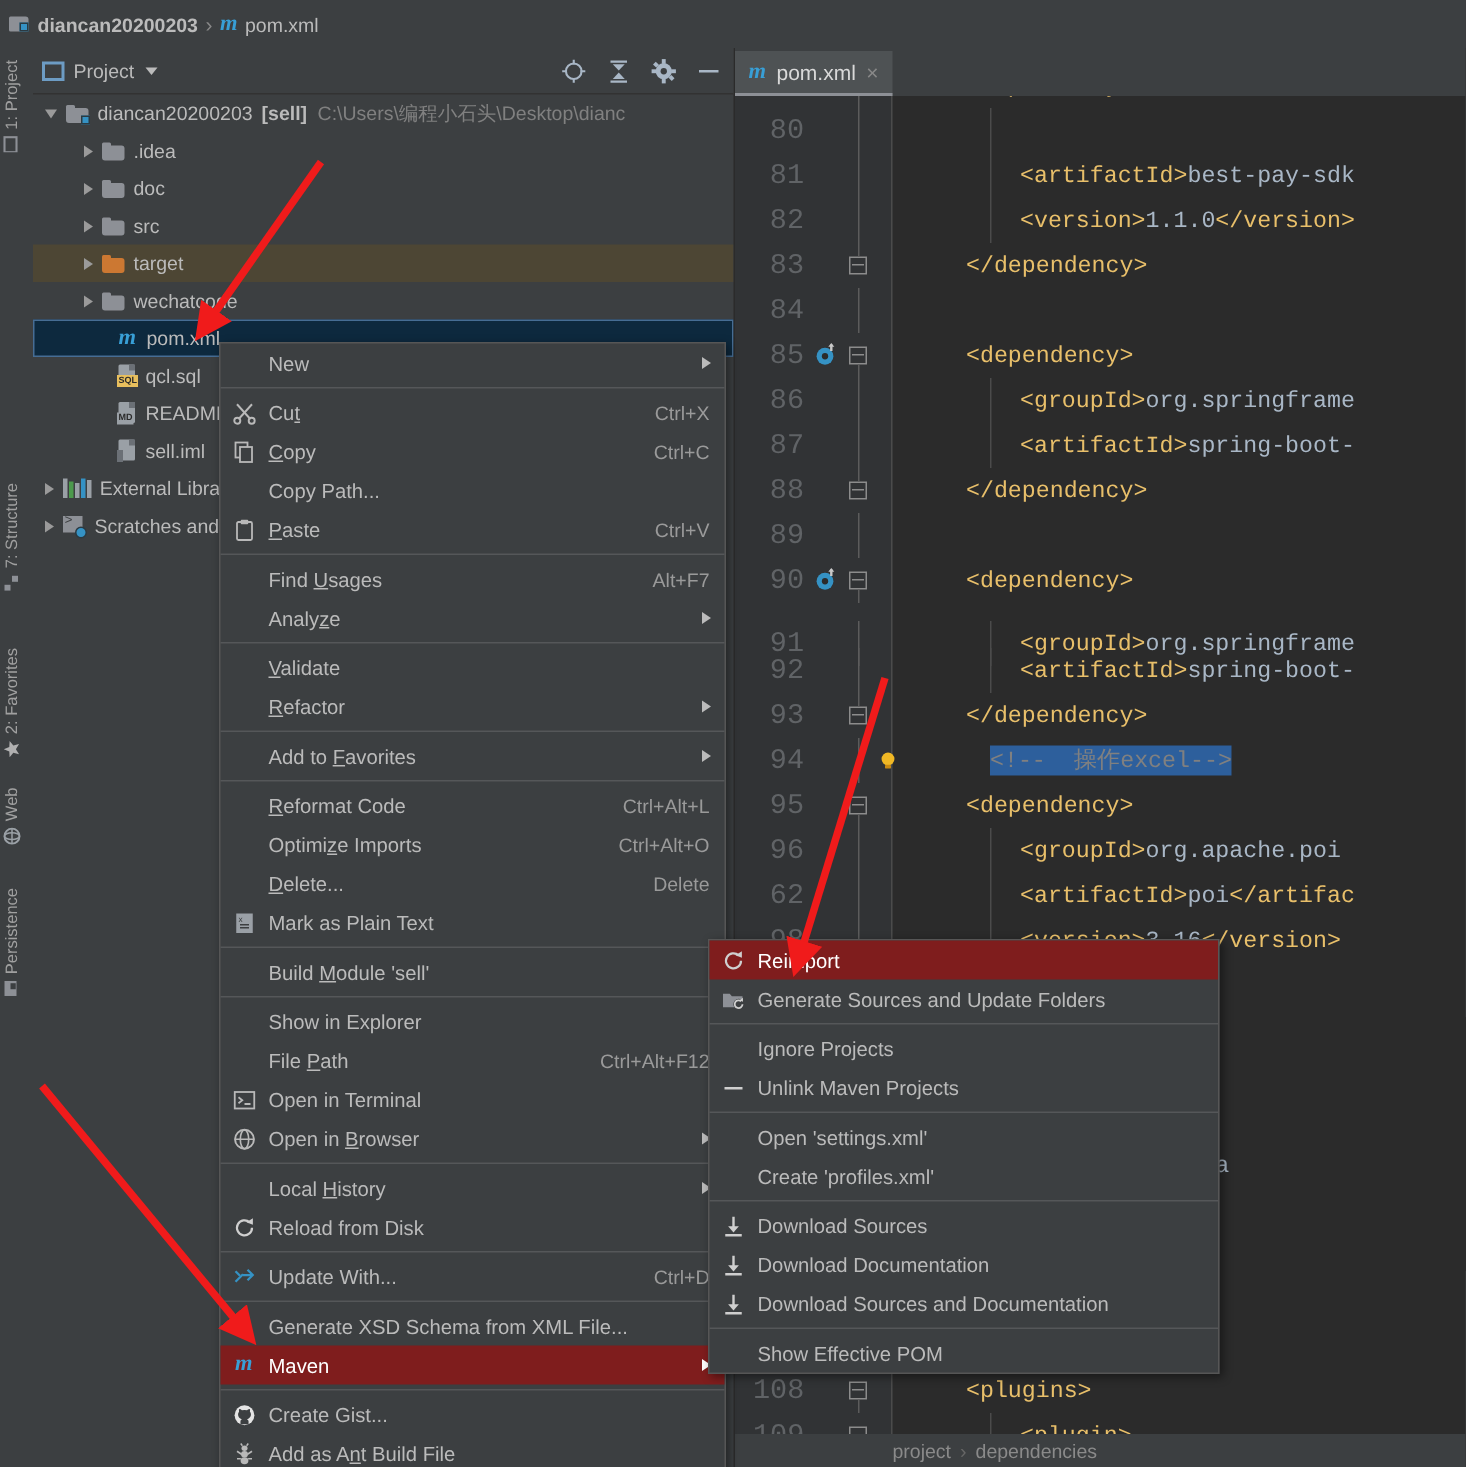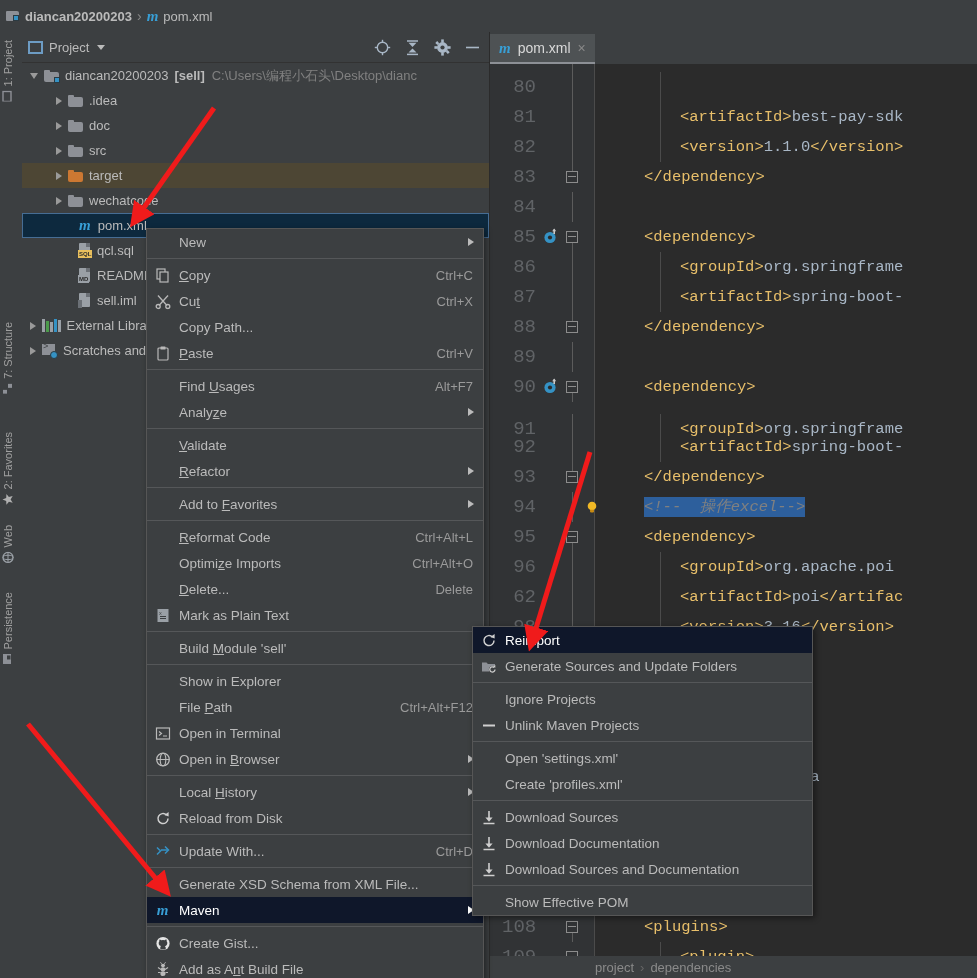--- a/index.html
+++ b/index.html
@@ -144,21 +144,21 @@
   #ctxmenu{
     position:absolute;left:146px;top:228px;width:338px;
     background:#3c3f41;border:1px solid #565656;box-sizing:border-box;
     z-index:50;box-shadow:2px 2px 6px rgba(0,0,0,.45);
   }
   .mi{
     position:relative;height:26px;display:flex;align-items:center;
     padding-left:32px;padding-right:10px;font-size:13.5px;color:#bbbbbb;
     box-sizing:border-box;white-space:nowrap;
   }
-  .mi.sel{background:#0f172a;color:#ffffff;}
+  .mi.sel{background:#7f1d1d;color:#ffffff;}
   .mi .mi-icon{position:absolute;left:7px;top:50%;transform:translateY(-50%);
     width:17px;height:17px;display:flex;align-items:center;justify-content:center;}
   .mi .accel{margin-left:auto;color:#9a9a9a;font-size:13px;padding-left:22px;}
   .mi .submark{position:absolute;right:9px;top:50%;transform:translateY(-50%);
     width:0;height:0;border-top:4px solid transparent;border-bottom:4px solid transparent;border-left:6px solid #bbb;}
   .mi.sel .submark{border-left-color:#fff;}
   .msep{height:1px;background:#555759;margin:3px 0;}
   .ul{text-decoration:underline;}
 
   
@@ -510,21 +510,21 @@
           </div>
           <div class="lnrow" style="top:428px;">
             <span class="lnum">94</span>
             <span class="bulb">
         <svg class="ic-svg" width="14" height="14" viewBox="0 0 14 14">
                 <circle cx="7" cy="6" r="4.3" fill="#f0b825"></circle>
                 <rect x="5" y="9.8" width="4" height="2.6" rx="0.8" fill="#c98b12"></rect>
               </svg>
             </span>
             <span class="foldline" style="top:0px;height:30px;"></span>
-            <span class="codetext" style="left:154px;font-style:italic;"><span class="hl-comment cmt">&lt;!--  操作excel--&gt;</span></span>
+            <span class="codetext" style="left:170px;"><span class="hl-comment cmt">&lt;!--  操作excel--&gt;</span></span>
           </div>
           <div class="lnrow" style="top:458px;">
             <span class="lnum">95</span>
             <span class="foldmark">
               <span class="box"></span>
               <span class="minus"></span>
             </span>
             <span class="foldline" style="top:21px;height:9px;"></span>
             <span class="codetext" style="left:154px;"><span class="tagc">&lt;dependency&gt;</span></span>
           </div>
@@ -629,38 +629,38 @@
 
   <div id="ctxmenu">
       <div class="mi">
         <span>New</span>
         <span class="submark"></span>
       </div>
       <div class="msep"></div>
       <div class="mi">
         <span class="mi-icon">
           <svg class="ic-svg" width="16" height="16" viewBox="0 0 16 16">
-            <rect x="2" y="1.5" width="8" height="10" fill="none" stroke="#b9b9b9" stroke-width="1.2"></rect>
-            <rect x="5" y="4.5" width="8" height="10" fill="#3c3f41" stroke="#b9b9b9" stroke-width="1.2"></rect>
-          </svg>
-        </span>
-        <span><span class="ul">C</span>opy</span>
-        <span class="accel">Ctrl+C</span>
-      </div>
-      <div class="mi">
-        <span class="mi-icon">
-          <svg class="ic-svg" width="16" height="16" viewBox="0 0 16 16">
             <line x1="3" y1="2" x2="12" y2="12" stroke="#b9b9b9" stroke-width="1.3"></line>
             <line x1="13" y1="2" x2="4" y2="12" stroke="#b9b9b9" stroke-width="1.3"></line>
             <circle cx="3.2" cy="13" r="2" fill="none" stroke="#b9b9b9" stroke-width="1.3"></circle>
             <circle cx="12.8" cy="13" r="2" fill="none" stroke="#b9b9b9" stroke-width="1.3"></circle>
           </svg>
         </span>
         <span>Cu<span class="ul">t</span></span>
         <span class="accel">Ctrl+X</span>
+      </div>
+      <div class="mi">
+        <span class="mi-icon">
+          <svg class="ic-svg" width="16" height="16" viewBox="0 0 16 16">
+            <rect x="2" y="1.5" width="8" height="10" fill="none" stroke="#b9b9b9" stroke-width="1.2"></rect>
+            <rect x="5" y="4.5" width="8" height="10" fill="#3c3f41" stroke="#b9b9b9" stroke-width="1.2"></rect>
+          </svg>
+        </span>
+        <span><span class="ul">C</span>opy</span>
+        <span class="accel">Ctrl+C</span>
       </div>
       <div class="mi">
         <span>Copy Path...</span>
       </div>
       <div class="mi">
         <span class="mi-icon">
           <svg class="ic-svg" width="16" height="16" viewBox="0 0 16 16">
             <rect x="3" y="2.5" width="10" height="12" rx="1" fill="none" stroke="#b9b9b9" stroke-width="1.2"></rect>
             <rect x="5.5" y="1" width="5" height="3" rx="0.6" fill="#b9b9b9"></rect>
           </svg>

